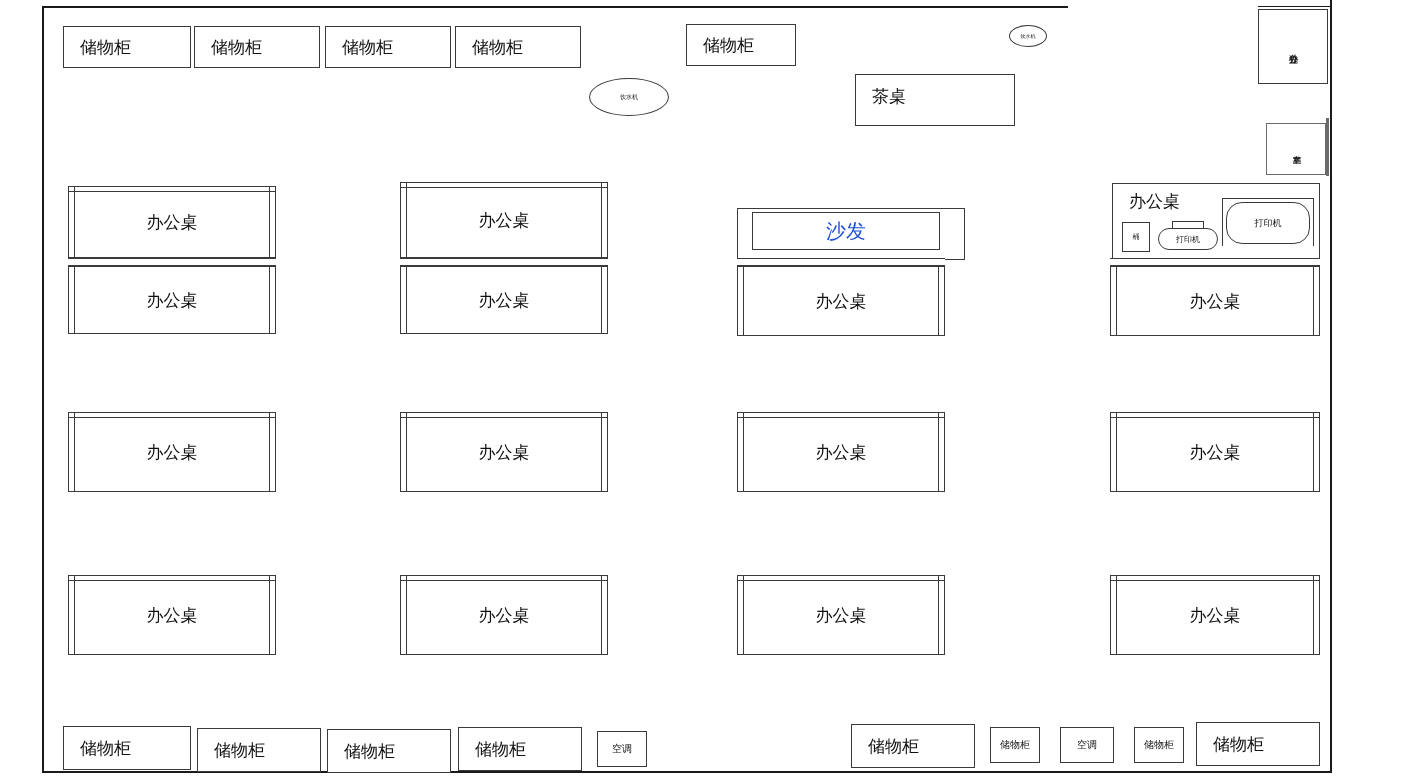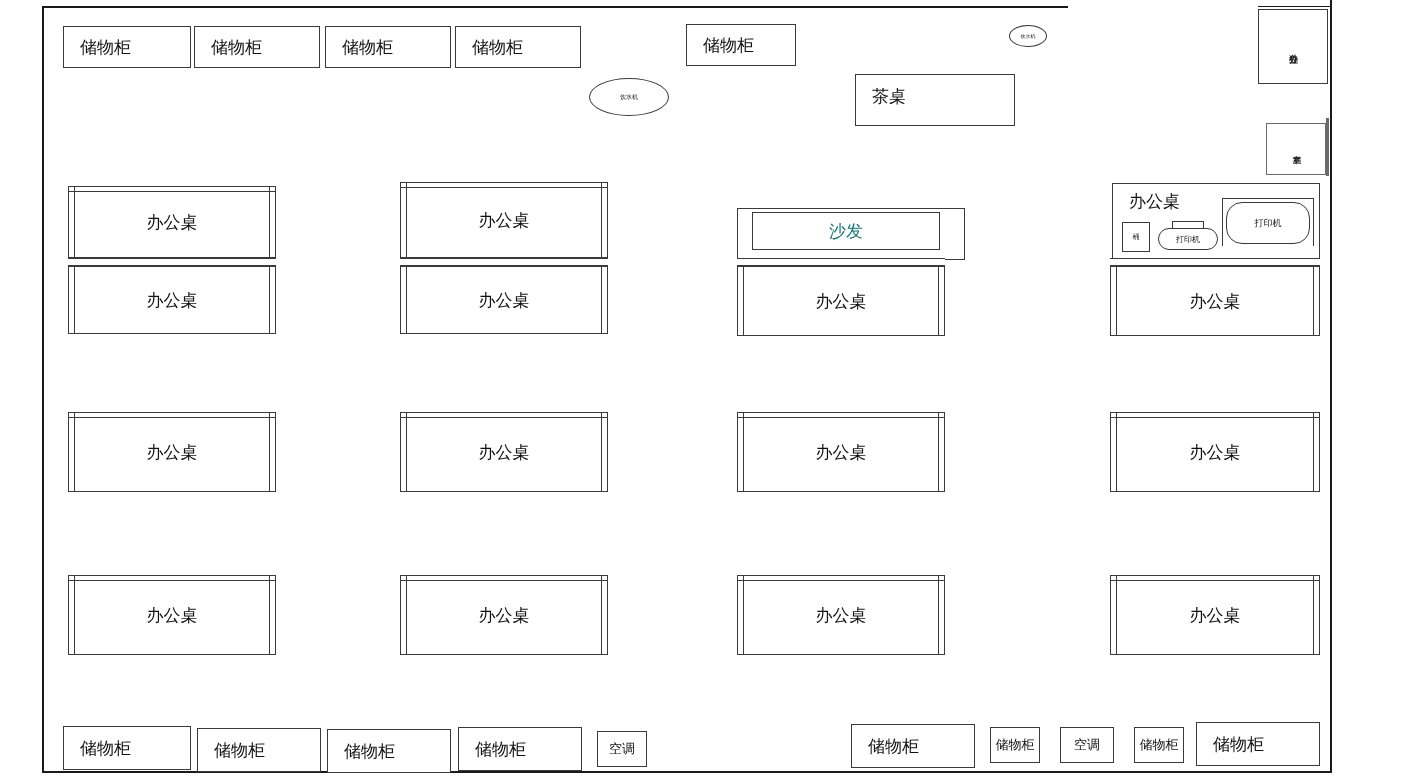--- a/index.html
+++ b/index.html
@@ -36,21 +36,21 @@
     color: #111111;
     white-space: nowrap;
   }
 
   .cabinet {
     font-size: 17px;
     justify-content: flex-start;
     padding-left: 16px;
   }
   .cabinet-xs {
-    font-size: 13px;
+    font-size: 10px;
     justify-content: center;
     padding-left: 0;
   }
   .label-sm { font-size: 9px; border-radius: 16px; }
   .label-xs { font-size: 6px; }
 
   
   .desk {
     position: absolute;
     box-sizing: border-box;
@@ -136,22 +136,22 @@
     background: #ffffff;
   }
   .sofa-inner {
     position: absolute;
     box-sizing: border-box;
     border: 1px solid #3a3a3a;
     background: #ffffff;
     display: flex;
     align-items: center;
     justify-content: center;
-    font-size: 17px;
-    color: #0f766e;
+    font-size: 20px;
+    color: #1d4ed8;
   }
 
   
   .pgroup {
     position: absolute;
     box-sizing: border-box;
     border: 1px solid #3a3a3a;
     background: #ffffff;
   }
   .pgroup-title {

